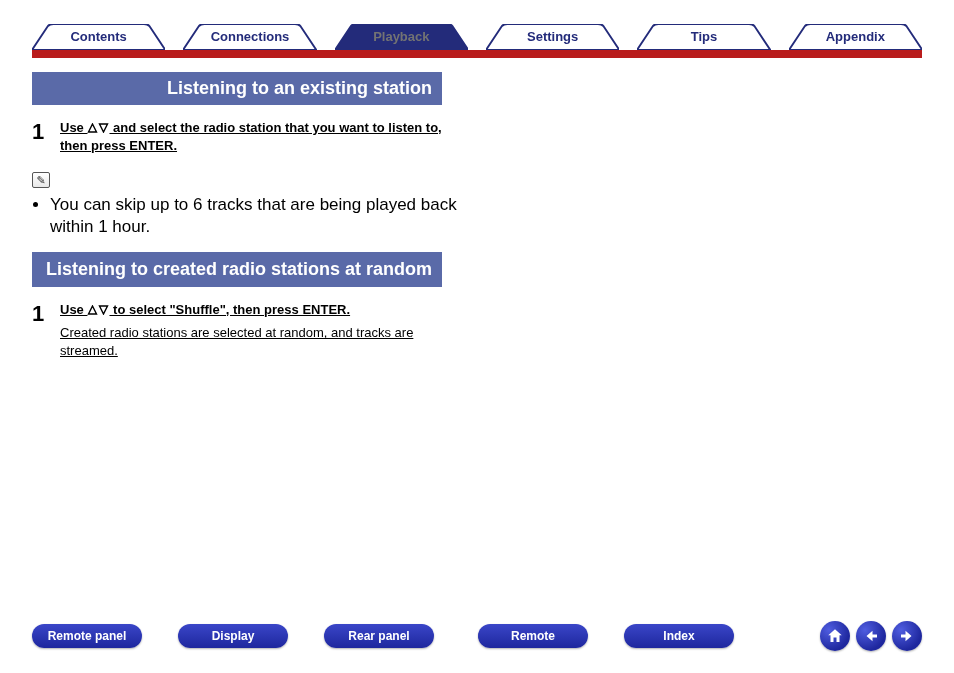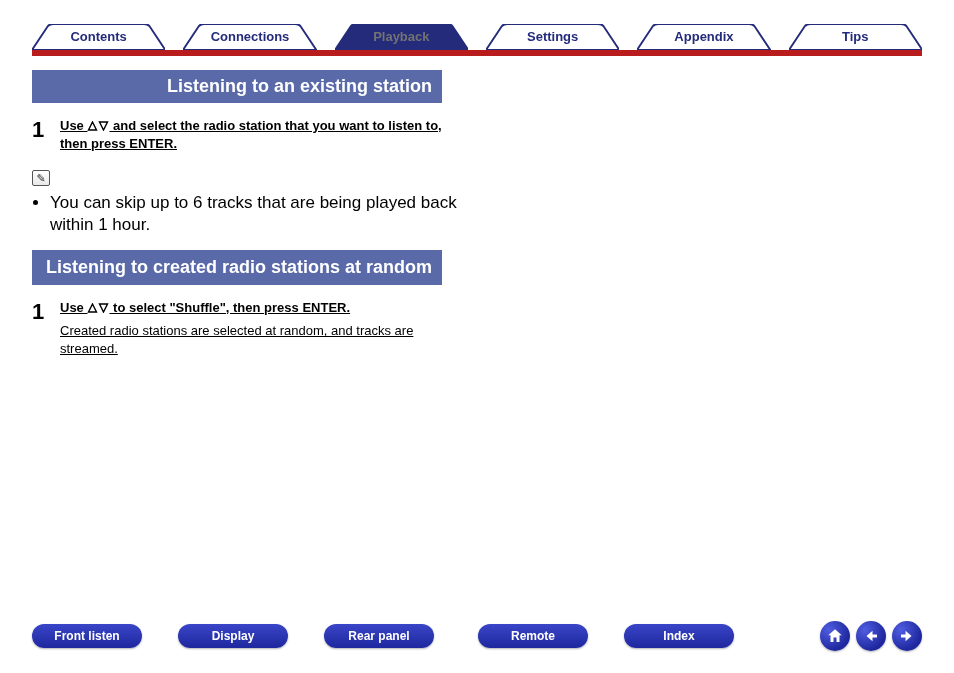--- a/index.html
+++ b/index.html
@@ -1,20 +1,20 @@
 <!DOCTYPE html>
 <html><head>
 <meta charset="utf-8">
 <style>
   * { box-sizing: border-box; margin: 0; padding: 0; }
   html, body { width: 954px; height: 673px; font-family: Arial, Helvetica, sans-serif; background: #fff; color: #000; }
   .page { position: relative; width: 954px; height: 673px; padding: 24px 32px 0 32px; }
 
   
-  .tabs { display: flex; gap: 18px; border-bottom: 6px solid #b91c1c; }
+  .tabs { display: flex; gap: 18px; border-bottom: 8px solid #b91c1c; }
   .tab {
     position: relative;
     flex: 1;
     height: 26px;
     text-align: center;
     font-size: 13px;
     font-weight: 700;
     line-height: 26px;
     color: #232b7a;
     cursor: pointer;
@@ -107,27 +107,27 @@
     <div class="tab">
       <svg viewBox="0 0 150 26" preserveAspectRatio="none">
           <path d="M0 26 L18 2 Q20 0 24 0 L126 0 Q130 0 132 2 L150 26 Z" fill="#fff" stroke="#232b7a" stroke-width="2"></path>
         </svg>
       <span>Settings</span>
     </div>
     <div class="tab">
       <svg viewBox="0 0 150 26" preserveAspectRatio="none">
           <path d="M0 26 L18 2 Q20 0 24 0 L126 0 Q130 0 132 2 L150 26 Z" fill="#fff" stroke="#232b7a" stroke-width="2"></path>
         </svg>
+      <span>Tips</span>
+    </div>
+    <div class="tab">
+      <svg viewBox="0 0 150 26" preserveAspectRatio="none">
+          <path d="M0 26 L18 2 Q20 0 24 0 L126 0 Q130 0 132 2 L150 26 Z" fill="#fff" stroke="#232b7a" stroke-width="2"></path>
+        </svg>
       <span>Appendix</span>
-    </div>
-    <div class="tab">
-      <svg viewBox="0 0 150 26" preserveAspectRatio="none">
-          <path d="M0 26 L18 2 Q20 0 24 0 L126 0 Q130 0 132 2 L150 26 Z" fill="#fff" stroke="#232b7a" stroke-width="2"></path>
-        </svg>
-      <span>Tips</span>
     </div>
   </div>
 
   <div class="section-bar">Listening to an existing station</div>
 
   <div class="step">
     <div class="step-num">1</div>
     <div class="step-body">
       <div class="bold">
         <span>Use </span><svg class="tri-up" width="11" height="10" viewBox="0 0 10 10">
@@ -157,21 +157,21 @@
           </svg><svg class="tri-down" width="11" height="10" viewBox="0 0 10 10">
             <path d="M1 1 L9 1 L5 9 Z" fill="none" stroke="#000" stroke-width="1.4"></path>
           </svg><span> to select "Shuffle", then press ENTER.</span>
       </div>
       <div class="sub">Created radio stations are selected at random, and tracks are streamed.</div>
     </div>
   </div>
 
   <div class="footer">
     <div class="pill">
-        <span>Front listen</span>
+        <span>Remote panel</span>
       </div>
     <div class="gap"></div>
     <div class="pill">
         <span>Display</span>
       </div>
     <div class="gap"></div>
     <div class="pill">
         <span>Rear panel</span>
       </div>
     <div class="page-num">84</div>

